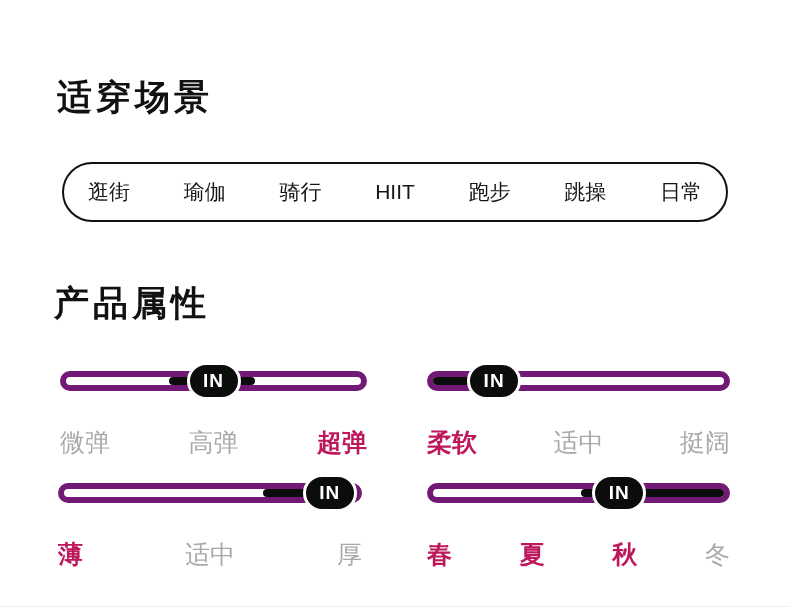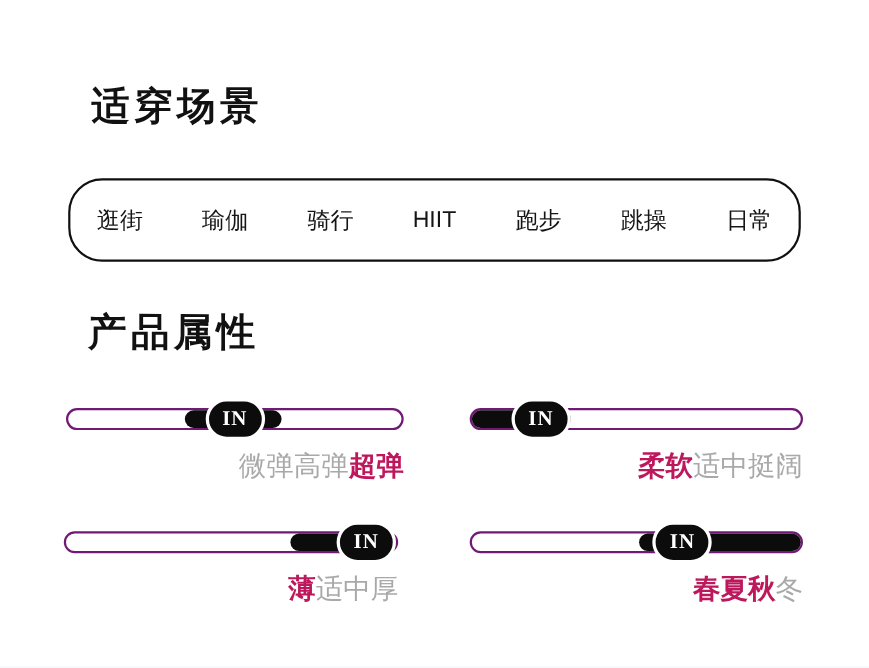--- a/index.html
+++ b/index.html
@@ -13,29 +13,28 @@
     font-family: "Liberation Sans", "DejaVu Sans", sans-serif;
     color: #111111;
   }
   .h-title {
     position: absolute;
     font-size: 35px;
     font-weight: 600;
     letter-spacing: 4px;
     color: #111111;
     line-height: 1.2;
-    margin-left: 26px;
   }
   .t1 { left: 57px; top: 76px; }
   .t2 { left: 54px; top: 282px; }
 
   .scenario-pill {
     position: absolute;
     left: 62px; top: 162px;
-    width: 666px; height: 76px;
+    width: 666px; height: 60px;
     border: 2px solid #101010;
     border-radius: 31px;
     background: #ffffff;
     display: flex;
     align-items: center;
     justify-content: space-between;
     padding: 0 24px;
   }
   .scenario-item {
     font-size: 21px;
@@ -46,24 +45,23 @@
 
   .slider { position: absolute; }
   .s1 { left: 60px;  top: 371px; width: 307px; }
   .s2 { left: 427px; top: 371px; width: 303px; }
   .s3 { left: 58px;  top: 483px; width: 304px; }
   .s4 { left: 427px; top: 483px; width: 303px; }
 
   .track {
     position: relative;
     height: 20px;
-    border: 2px solid #701a75;
+    border: 6px solid #701a75;
     border-radius: 10px;
     background: #ffffff;
-    font-family: Liberation Serif, serif;
   }
   .fill {
     position: absolute;
     top: 0; bottom: 0;
     background: #0c0c0c;
     border-radius: 8px;
   }
   .badge {
     position: absolute;
     top: 50%;
@@ -75,22 +73,22 @@
     color: #ffffff;
     font-size: 19px;
     font-weight: 700;
     letter-spacing: 1px;
     display: flex;
     align-items: center;
     justify-content: center;
   }
   .labels {
     display: flex;
-    justify-content: flex-end;
-    margin-top: 20px;
+    justify-content: space-between;
+    margin-top: 38px;
     font-size: 25px;
     color: #a9a9a9;
     line-height: 1.1;
   }
   .labels .em {
     color: #be185d;
     font-weight: 700;
   }
   .bottom-line {
     position: absolute;

